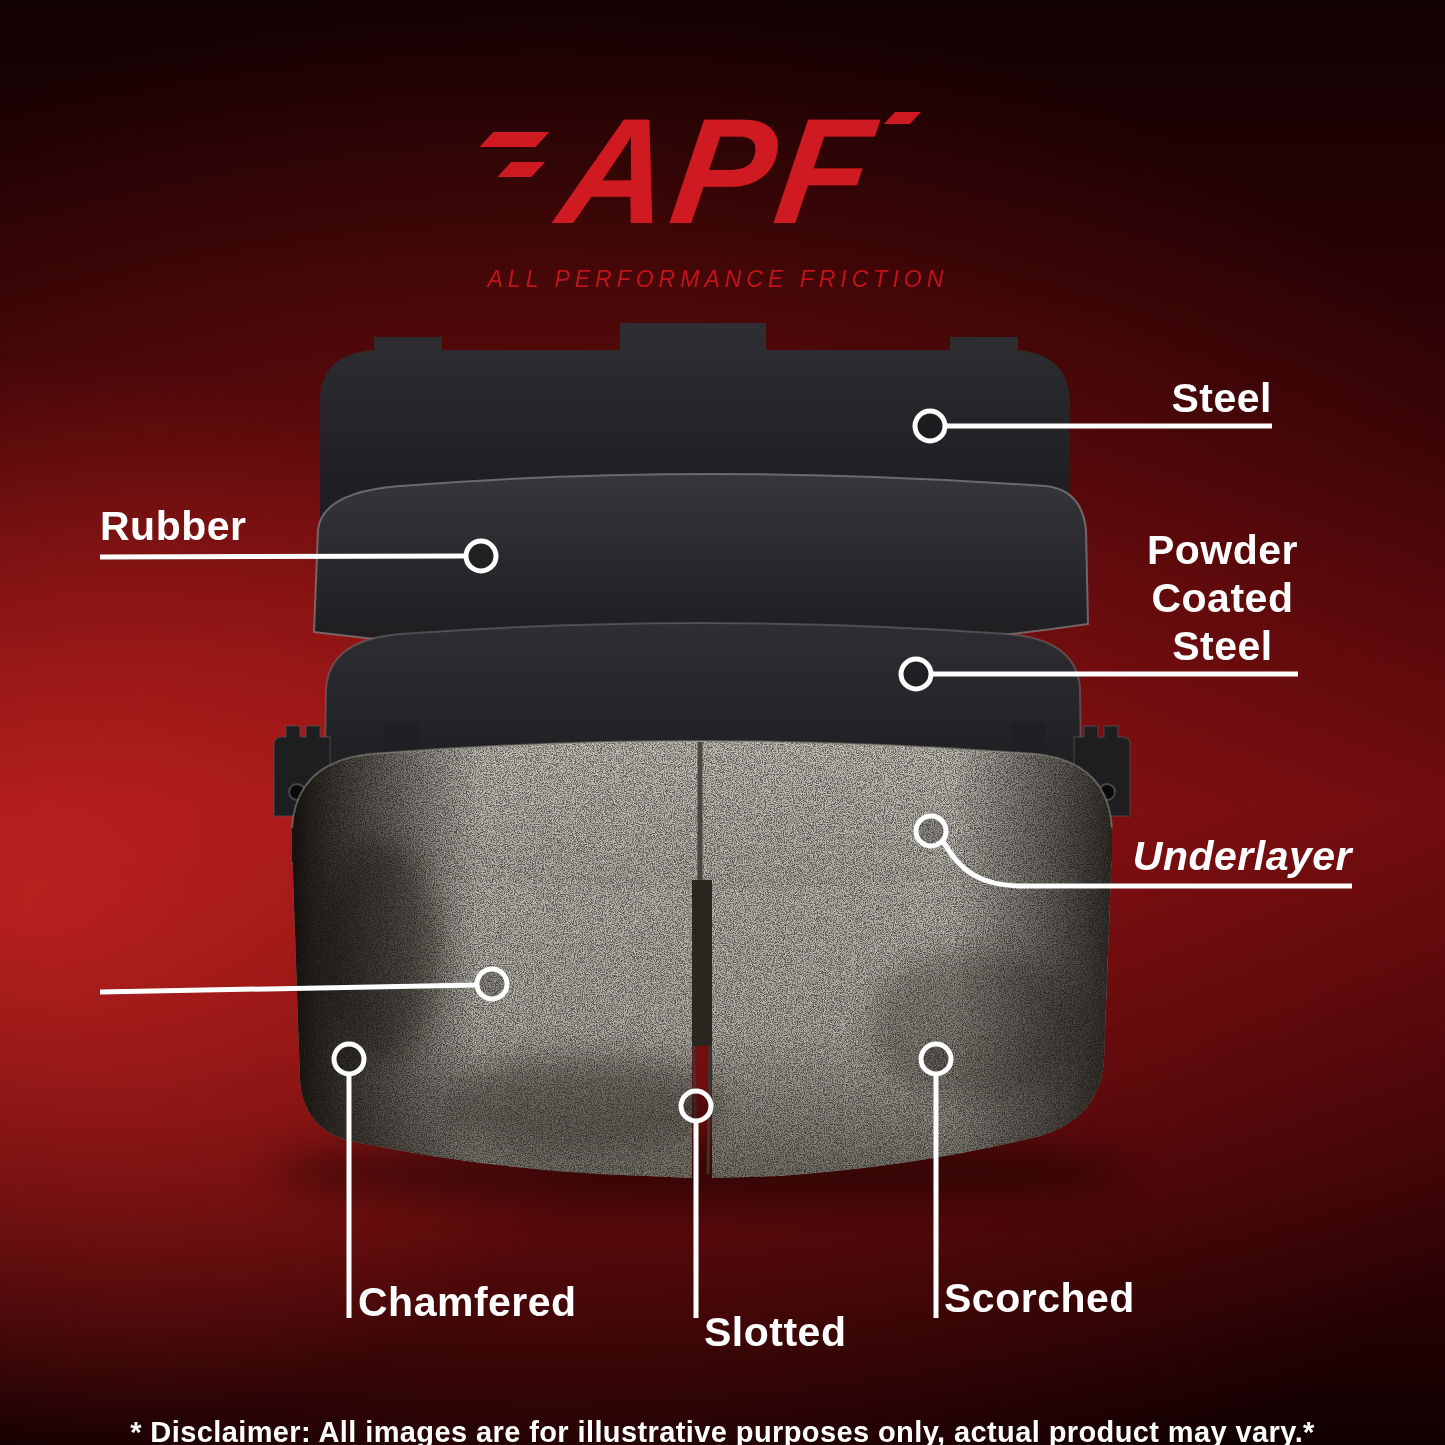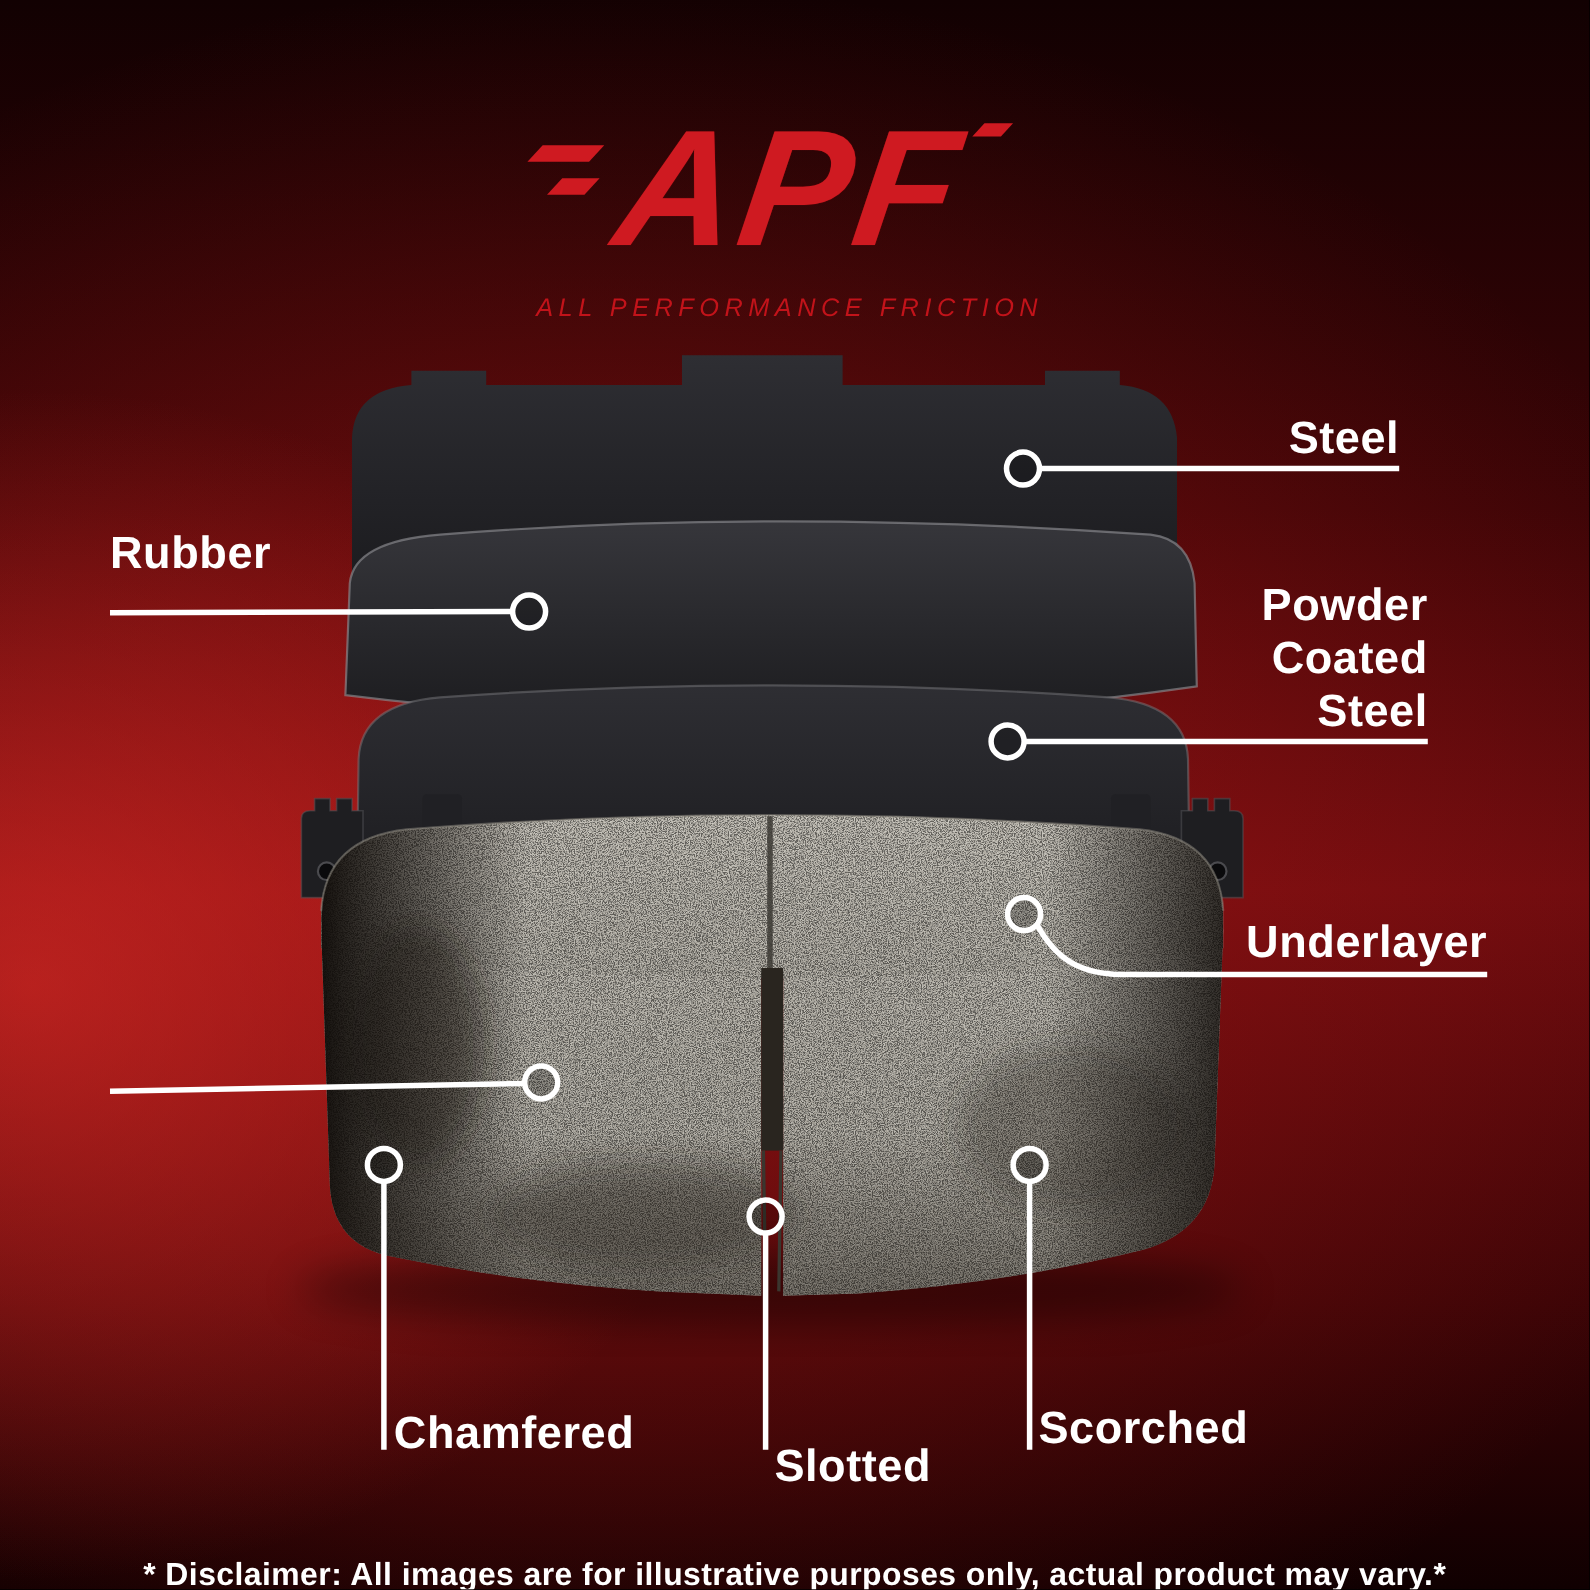--- a/index.html
+++ b/index.html
@@ -29,25 +29,25 @@
     margin-top:20px;font-style:italic;font-weight:400;font-size:23px;
     letter-spacing:5px;color:#c2131a;
   }
   
   .art{position:absolute;inset:0;}
   
   .lbl{
     position:absolute;color:#fff;font-weight:700;font-size:41px;
     letter-spacing:.5px;line-height:48px;white-space:nowrap;
   }
-  .lbl.right{text-align:right;}
+  .lbl.right{text-align:center;}
   .lbl-steel{top:374px;right:173px;}
-  .lbl-rubber{top:478px;left:100px;}
+  .lbl-rubber{top:502px;left:100px;}
   .lbl-powder{top:526px;right:147px;}
-  .lbl-underlayer{top:832px;right:93px;}
+  .lbl-underlayer{top:832px;right:93px;font-style:italic;}
   .lbl-premium{top:838px;left:100px;}
   .lbl-chamfered{top:1278px;left:358px;}
   .lbl-slotted{top:1278px;left:704px;margin-top:30px;}
   .lbl-scorched{top:1274px;left:944px;}
   .disclaimer{
     position:absolute;left:0;right:0;top:1368px;text-align:center;
     color:#fff;font-weight:700;font-size:29px;letter-spacing:.4px;margin-top:48px;
   }
 </style>
 </head>

